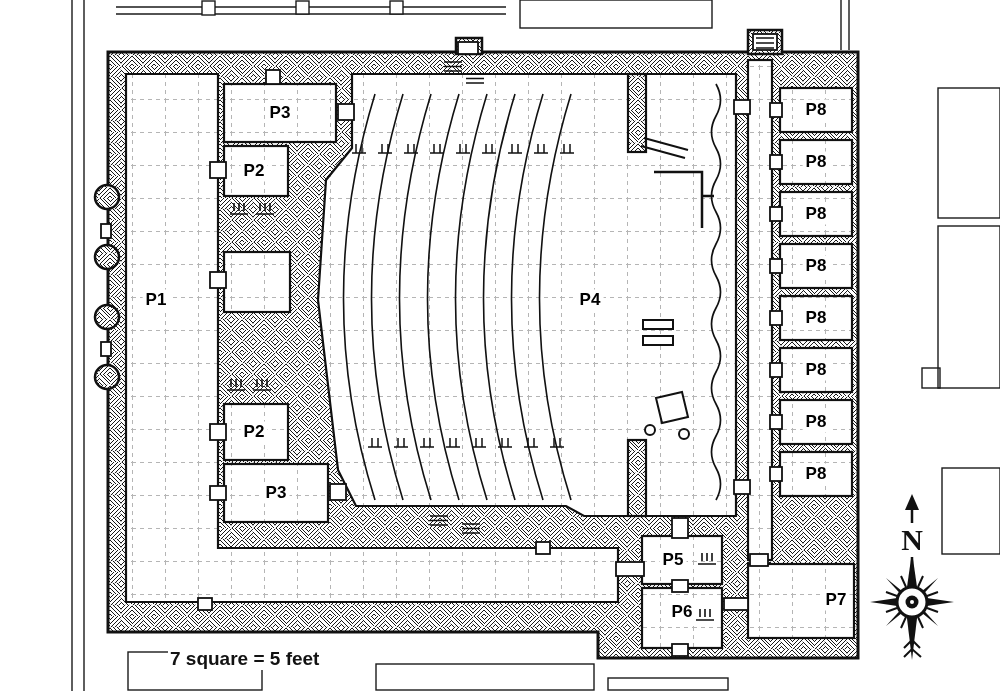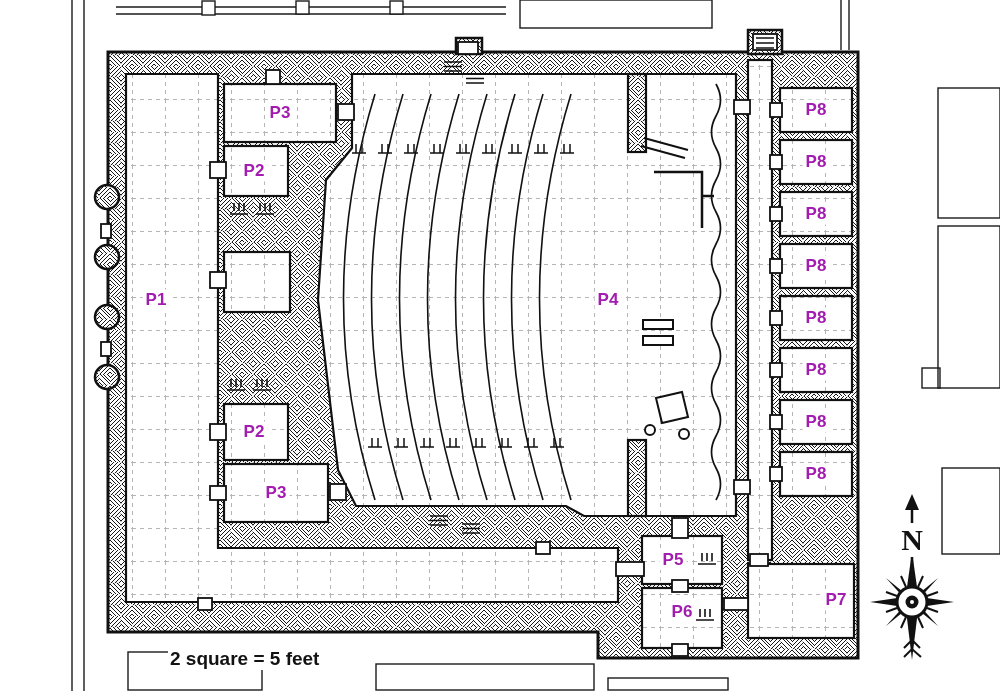--- a/index.html
+++ b/index.html
@@ -1,20 +1,20 @@
 <!DOCTYPE html>
 <html><head>
 <meta charset="utf-8">
 <style>
   html,body{margin:0;padding:0;background:#e8e8e8;}
   .stage{position:relative;width:1000px;height:691px;background:#ffffff;overflow:hidden;
          font-family:"Liberation Sans",sans-serif;color:#111;}
   .stage svg{position:absolute;left:0;top:0;}
   .room-label{position:absolute;transform:translate(-50%,-50%);background:#ffffff;
-              padding:0 3px;font:700 17px "Liberation Sans",sans-serif;color:#a21caf;
+              padding:0 3px;font:700 17px "Liberation Sans",sans-serif;color:#000000;
               line-height:1.25;border-radius:2px;white-space:nowrap;text-align:right;}
   .scale-note{position:absolute;left:168px;top:648px;background:#ffffff;padding:0 2px;
               font:700 19px "Liberation Sans",sans-serif;color:#121212;}
   .compass-n{position:absolute;left:912px;top:540px;transform:translate(-50%,-50%);
              background:#ffffff;padding:0 2px;font:700 30px "Liberation Serif",serif;color:#121212;}
 </style>
 </head>
 <body>
 
 <div class="stage">
@@ -181,29 +181,29 @@
     <circle cx="912" cy="602" r="2" fill="#ffffff"></circle>
     <path d="M904 648 L912 640 L920 648 M904 657 L912 649 L921 657" stroke="#111" stroke-width="2" fill="none"></path>
   </g>
 </svg>
 
 <div class="room-label" style="left:156px;top:300px">P1</div>
 <div class="room-label" style="left:280px;top:113px">P3</div>
 <div class="room-label" style="left:254px;top:171px">P2</div>
 <div class="room-label" style="left:254px;top:432px">P2</div>
 <div class="room-label" style="left:276px;top:493px">P3</div>
-<div class="room-label" style="left:608px;top:300px">P4</div>
+<div class="room-label" style="left:590px;top:300px">P4</div>
 <div class="room-label" style="left:673px;top:560px">P5</div>
 <div class="room-label" style="left:682px;top:612px">P6</div>
 <div class="room-label" style="left:836px;top:600px">P7</div>
 <div class="room-label" style="left:816px;top:110px">P8</div>
 <div class="room-label" style="left:816px;top:162px">P8</div>
 <div class="room-label" style="left:816px;top:214px">P8</div>
 <div class="room-label" style="left:816px;top:266px">P8</div>
 <div class="room-label" style="left:816px;top:318px">P8</div>
 <div class="room-label" style="left:816px;top:370px">P8</div>
 <div class="room-label" style="left:816px;top:422px">P8</div>
 <div class="room-label" style="left:816px;top:474px">P8</div>
 
 <div class="compass-n">N</div>
-<div class="scale-note">2 square = 5 feet</div>
+<div class="scale-note">7 square = 5 feet</div>
 
 </div>
 
 </body></html>

